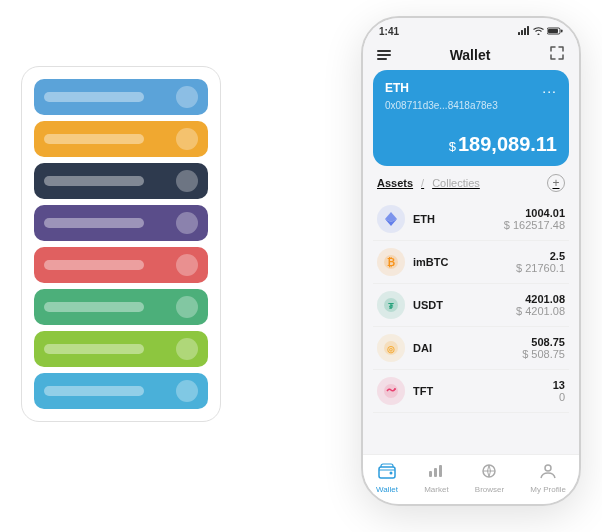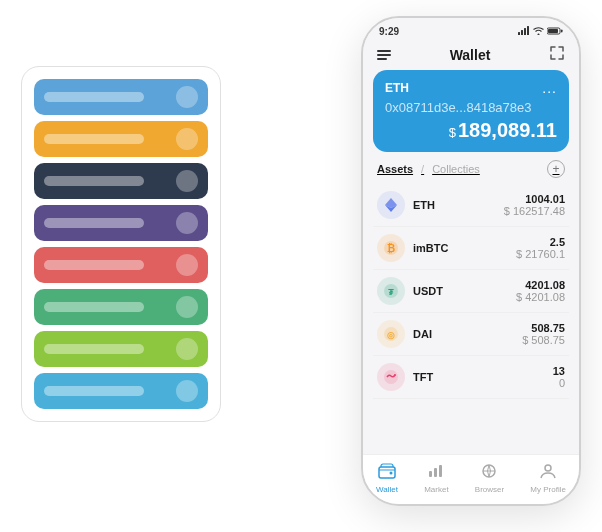--- a/index.html
+++ b/index.html
@@ -135,23 +135,23 @@
     }
     .eth-card-header {
       display: flex;
       justify-content: space-between;
       align-items: center;
       margin-bottom: 4px;
     }
     .eth-card-name { font-size: 12px; font-weight: 700; }
     .eth-card-dots { font-size: 14px; letter-spacing: 1px; }
     .eth-card-address {
-      font-size: 13px;
+      font-size: 10px;
       color: rgba(255,255,255,0.75);
-      margin-bottom: 4px;
+      margin-bottom: 22px;
     }
     .eth-card-balance {
       font-size: 20px;
       font-weight: 700;
       text-align: right;
     }
     .eth-card-balance .dollar { font-size: 13px; font-weight: 400; margin-right: 2px; }
 
     
     .assets-tabs {
@@ -292,21 +292,21 @@
     </div>
     <div class="stack-card card-sky">
       <div class="bar"></div>
       <div class="dot"></div>
     </div>
   </div>
 
   <div class="phone">
 
     <div class="phone-notch-bar">
-      <span class="status-left">9:29</span>
+      <span class="status-left">1:41</span>
       <div class="status-right">
         <span>
           <svg width="12" height="9" viewBox="0 0 12 9">
             <rect x="0" y="6" width="2" height="3" fill="#333" rx="0.5"></rect>
             <rect x="3" y="4" width="2" height="5" fill="#333" rx="0.5"></rect>
             <rect x="6" y="2" width="2" height="7" fill="#333" rx="0.5"></rect>
             <rect x="9" y="0" width="2" height="9" fill="#333" rx="0.5"></rect>
           </svg>
         </span>
         <span>

